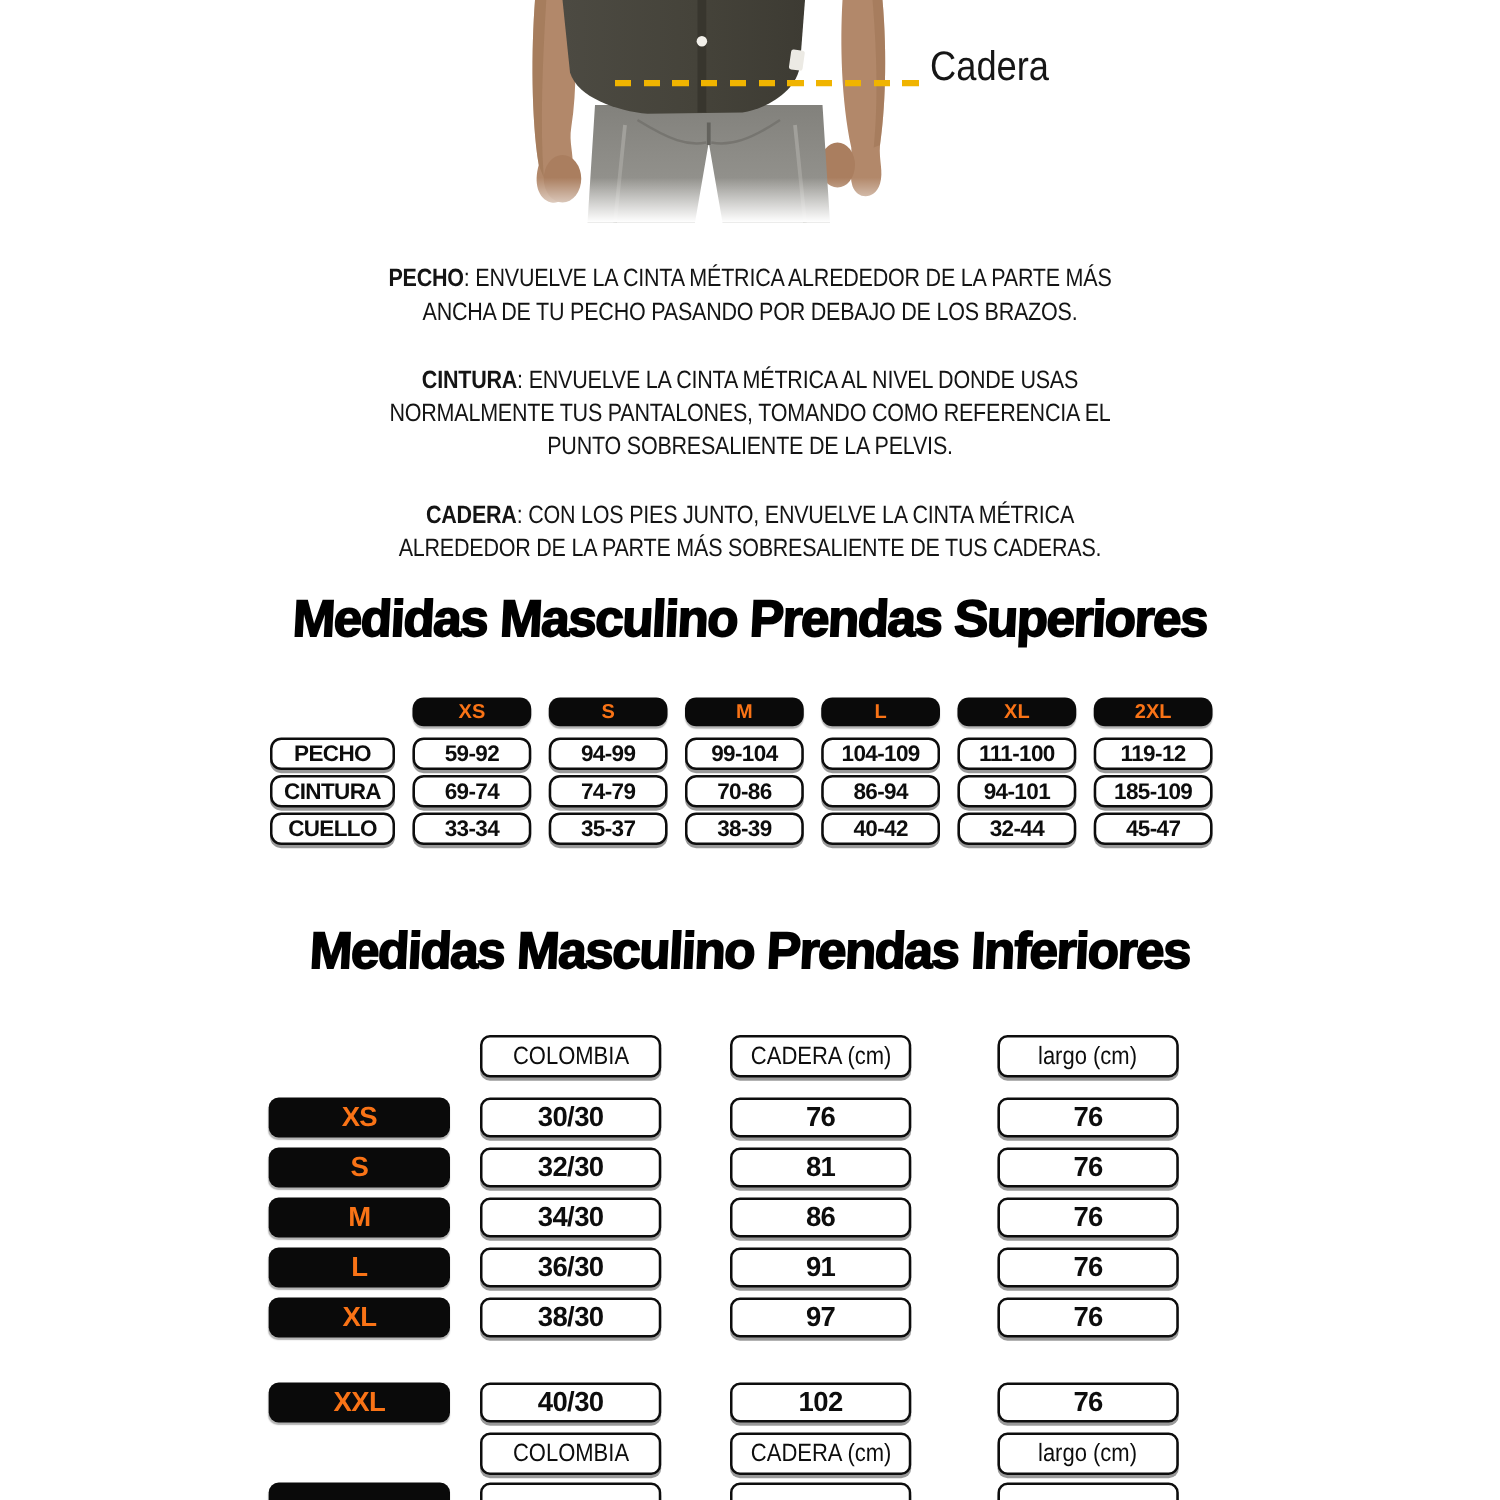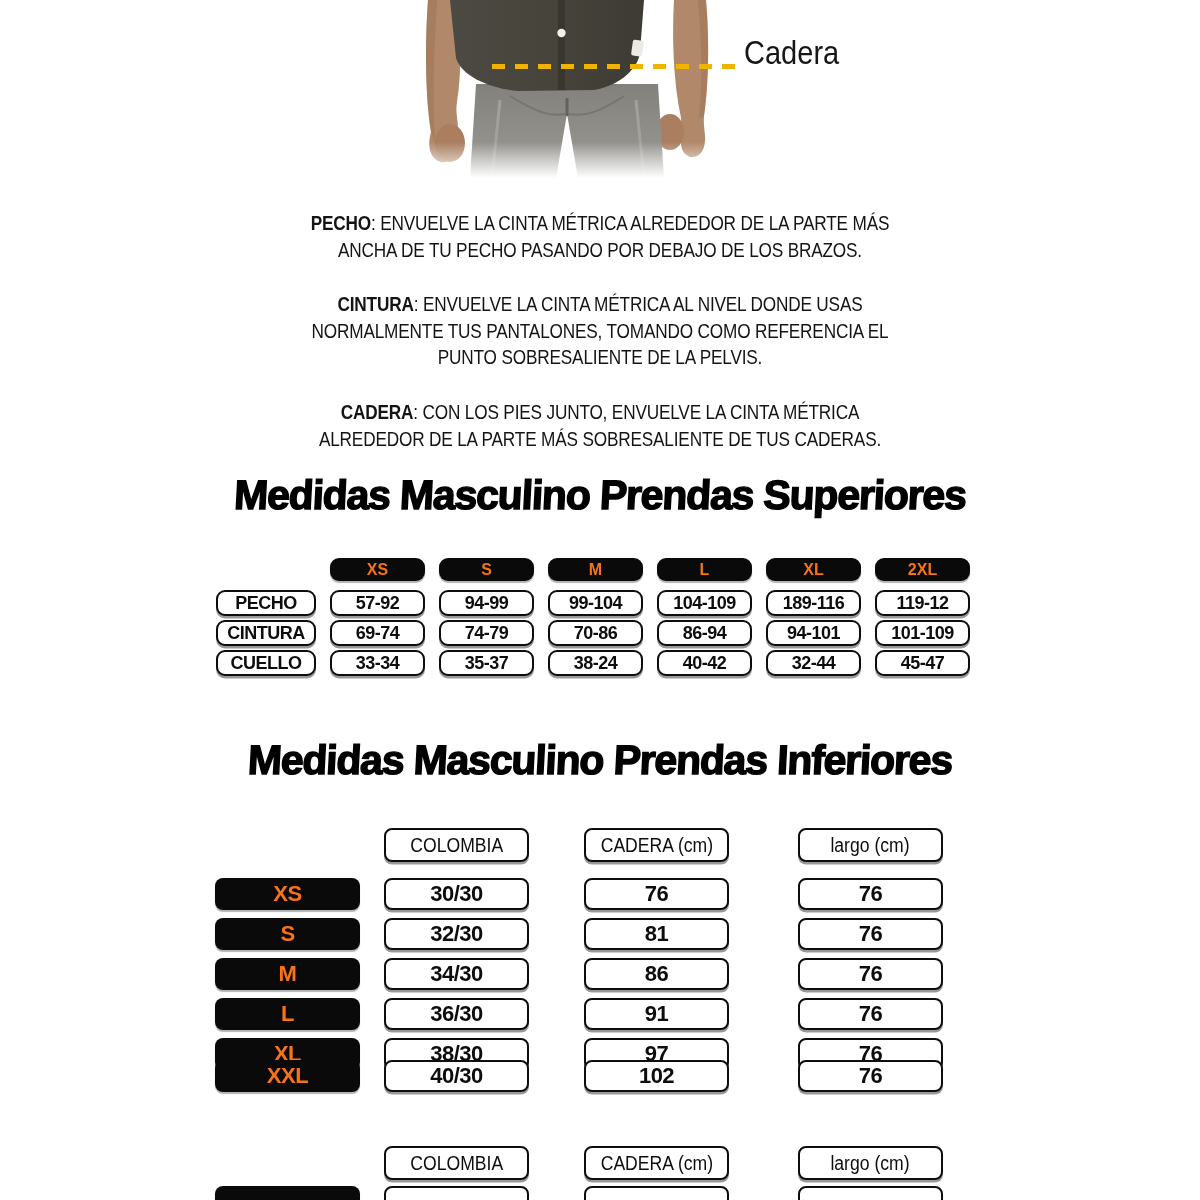--- a/index.html
+++ b/index.html
@@ -111,41 +111,41 @@
       <div class="cell lbl spacer"></div>
       <div class="pill dark cell">XS</div>
       <div class="pill dark cell">S</div>
       <div class="pill dark cell">M</div>
       <div class="pill dark cell">L</div>
       <div class="pill dark cell">XL</div>
       <div class="pill dark cell">2XL</div>
     </div>
     <div class="t1row">
       <div class="pill light cell lbl">PECHO</div>
-      <div class="pill light cell">57-92</div>
+      <div class="pill light cell">59-92</div>
       <div class="pill light cell">94-99</div>
       <div class="pill light cell">99-104</div>
       <div class="pill light cell">104-109</div>
-      <div class="pill light cell">189-116</div>
+      <div class="pill light cell">111-100</div>
       <div class="pill light cell">119-12</div>
     </div>
     <div class="t1row">
       <div class="pill light cell lbl">CINTURA</div>
       <div class="pill light cell">69-74</div>
       <div class="pill light cell">74-79</div>
       <div class="pill light cell">70-86</div>
       <div class="pill light cell">86-94</div>
       <div class="pill light cell">94-101</div>
-      <div class="pill light cell">101-109</div>
+      <div class="pill light cell">185-109</div>
     </div>
     <div class="t1row">
       <div class="pill light cell lbl">CUELLO</div>
       <div class="pill light cell">33-34</div>
       <div class="pill light cell">35-37</div>
-      <div class="pill light cell">38-24</div>
+      <div class="pill light cell">38-39</div>
       <div class="pill light cell">40-42</div>
       <div class="pill light cell">32-44</div>
       <div class="pill light cell">45-47</div>
     </div>
   </div>
 
   <div class="big-title" id="title-inf">Medidas Masculino Prendas Inferiores</div>
 
   <div class="t2row head" style="top:828px;">
     <div class="c spacer"></div>
@@ -183,21 +183,21 @@
     <div class="pill light c c2">36/30</div>
     <div class="pill light c c3">91</div>
     <div class="pill light c c4">76</div>
   </div>
   <div class="t2row" style="top:1038px;">
     <div class="pill dark c">XL</div>
     <div class="pill light c c2">38/30</div>
     <div class="pill light c c3">97</div>
     <div class="pill light c c4">76</div>
   </div>
-  <div class="t2row" style="top:1060px;">
+  <div class="t2row" style="top:1106px;">
     <div class="pill dark c">XXL</div>
     <div class="pill light c c2">40/30</div>
     <div class="pill light c c3">102</div>
     <div class="pill light c c4">76</div>
   </div>
 
   <div class="t2row head" style="top:1146px;">
     <div class="c spacer"></div>
     <div class="pill light c c2">
         <span>COLOMBIA</span>

